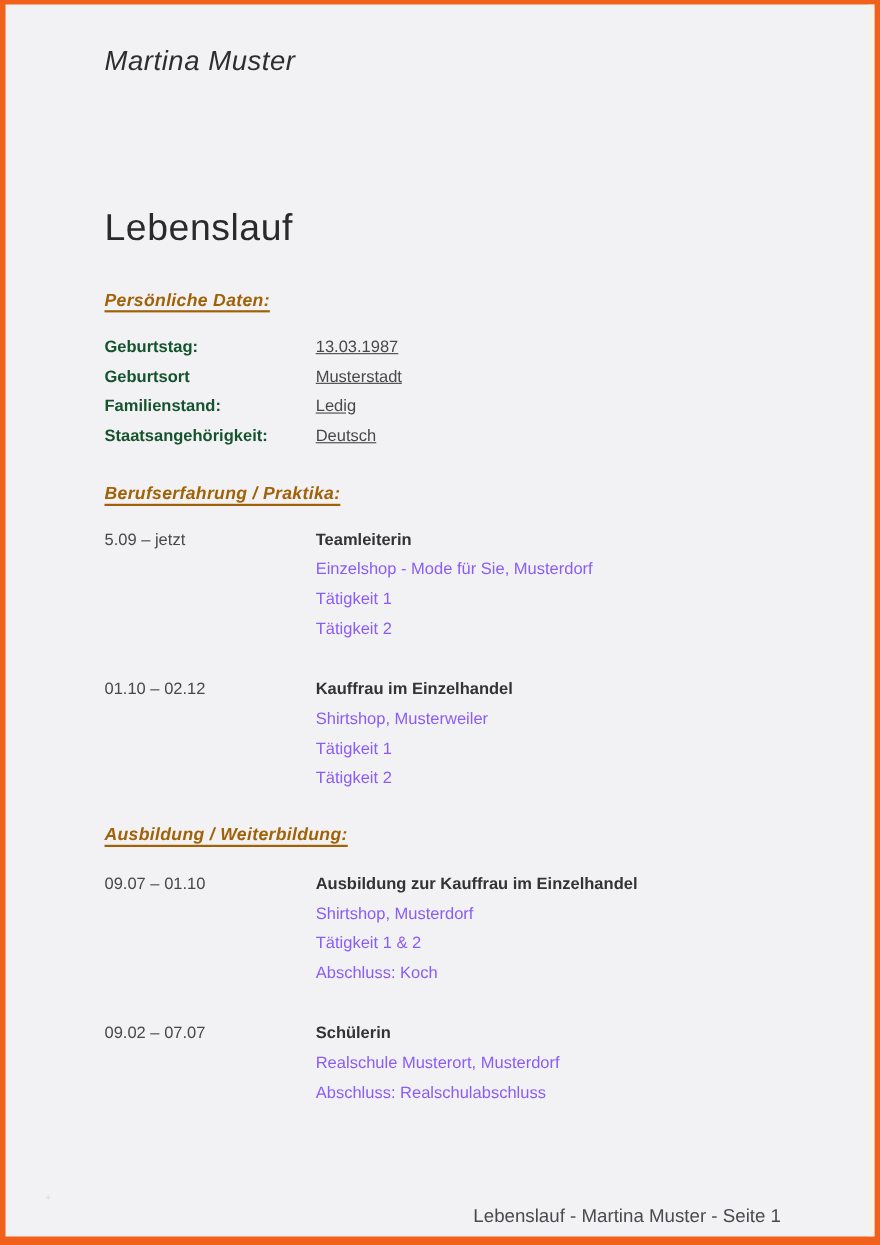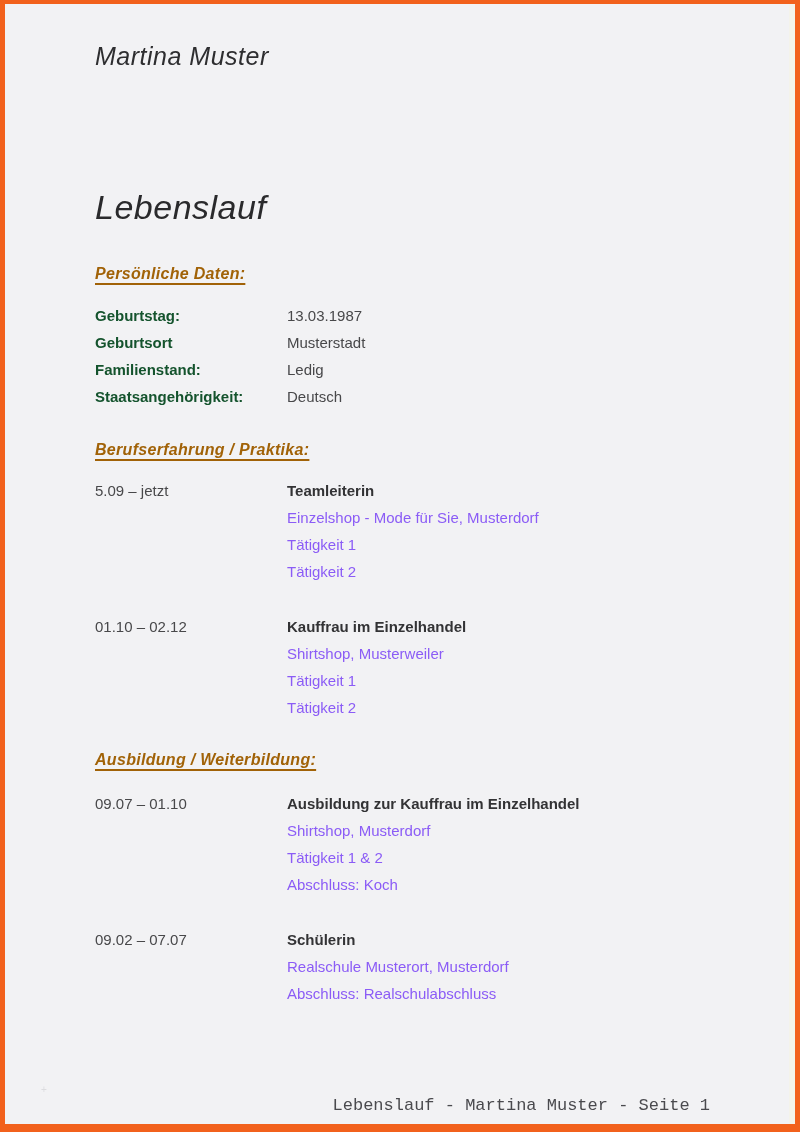--- a/index.html
+++ b/index.html
@@ -45,21 +45,20 @@
     font-size: 15px;
     color: #3f3f41;
   }
   .address a {
     color: #3f3f41;
     text-decoration: underline;
   }
   .doc-title {
     top: 184px;
     font-size: 34px;
-    font-style: italic;
     color: #2a2a2c;
     letter-spacing: 0.5px;
   }
   .section-heading {
     font-size: 16px;
     font-style: italic;
     font-weight: 600;
     color: #a16207;
     text-decoration: underline;
     text-underline-offset: 4px;
@@ -76,20 +75,21 @@
     grid-template-columns: 192px auto;
     line-height: 27px;
     font-size: 15px;
   }
   .personal-grid .label {
     font-weight: 700;
     color: #14532d;
   }
   .personal-grid .value {
     color: #48484a;
+    text-decoration: underline;
   }
 
   .entry {
     display: flex;
     font-size: 15px;
     line-height: 27px;
   }
   .entry .period {
     width: 192px;
     flex: 0 0 192px;
@@ -104,21 +104,21 @@
   }
   .exp1 { top: 473px; }
   .exp2 { top: 609px; }
   .edu1 { top: 786px; }
   .edu2 { top: 922px; }
 
   .footer {
     position: absolute;
     right: 85px;
     top: 1092px;
-    font-family: Liberation Mono, monospace;
+    font-family: Liberation Sans, sans-serif;
     font-size: 17px;
     color: #4a4a4e;
     left: auto;
   }
   .artifact {
     position: absolute;
     left: 36px;
     top: 1080px;
     font-size: 10px;
     color: #dcdcdf;

